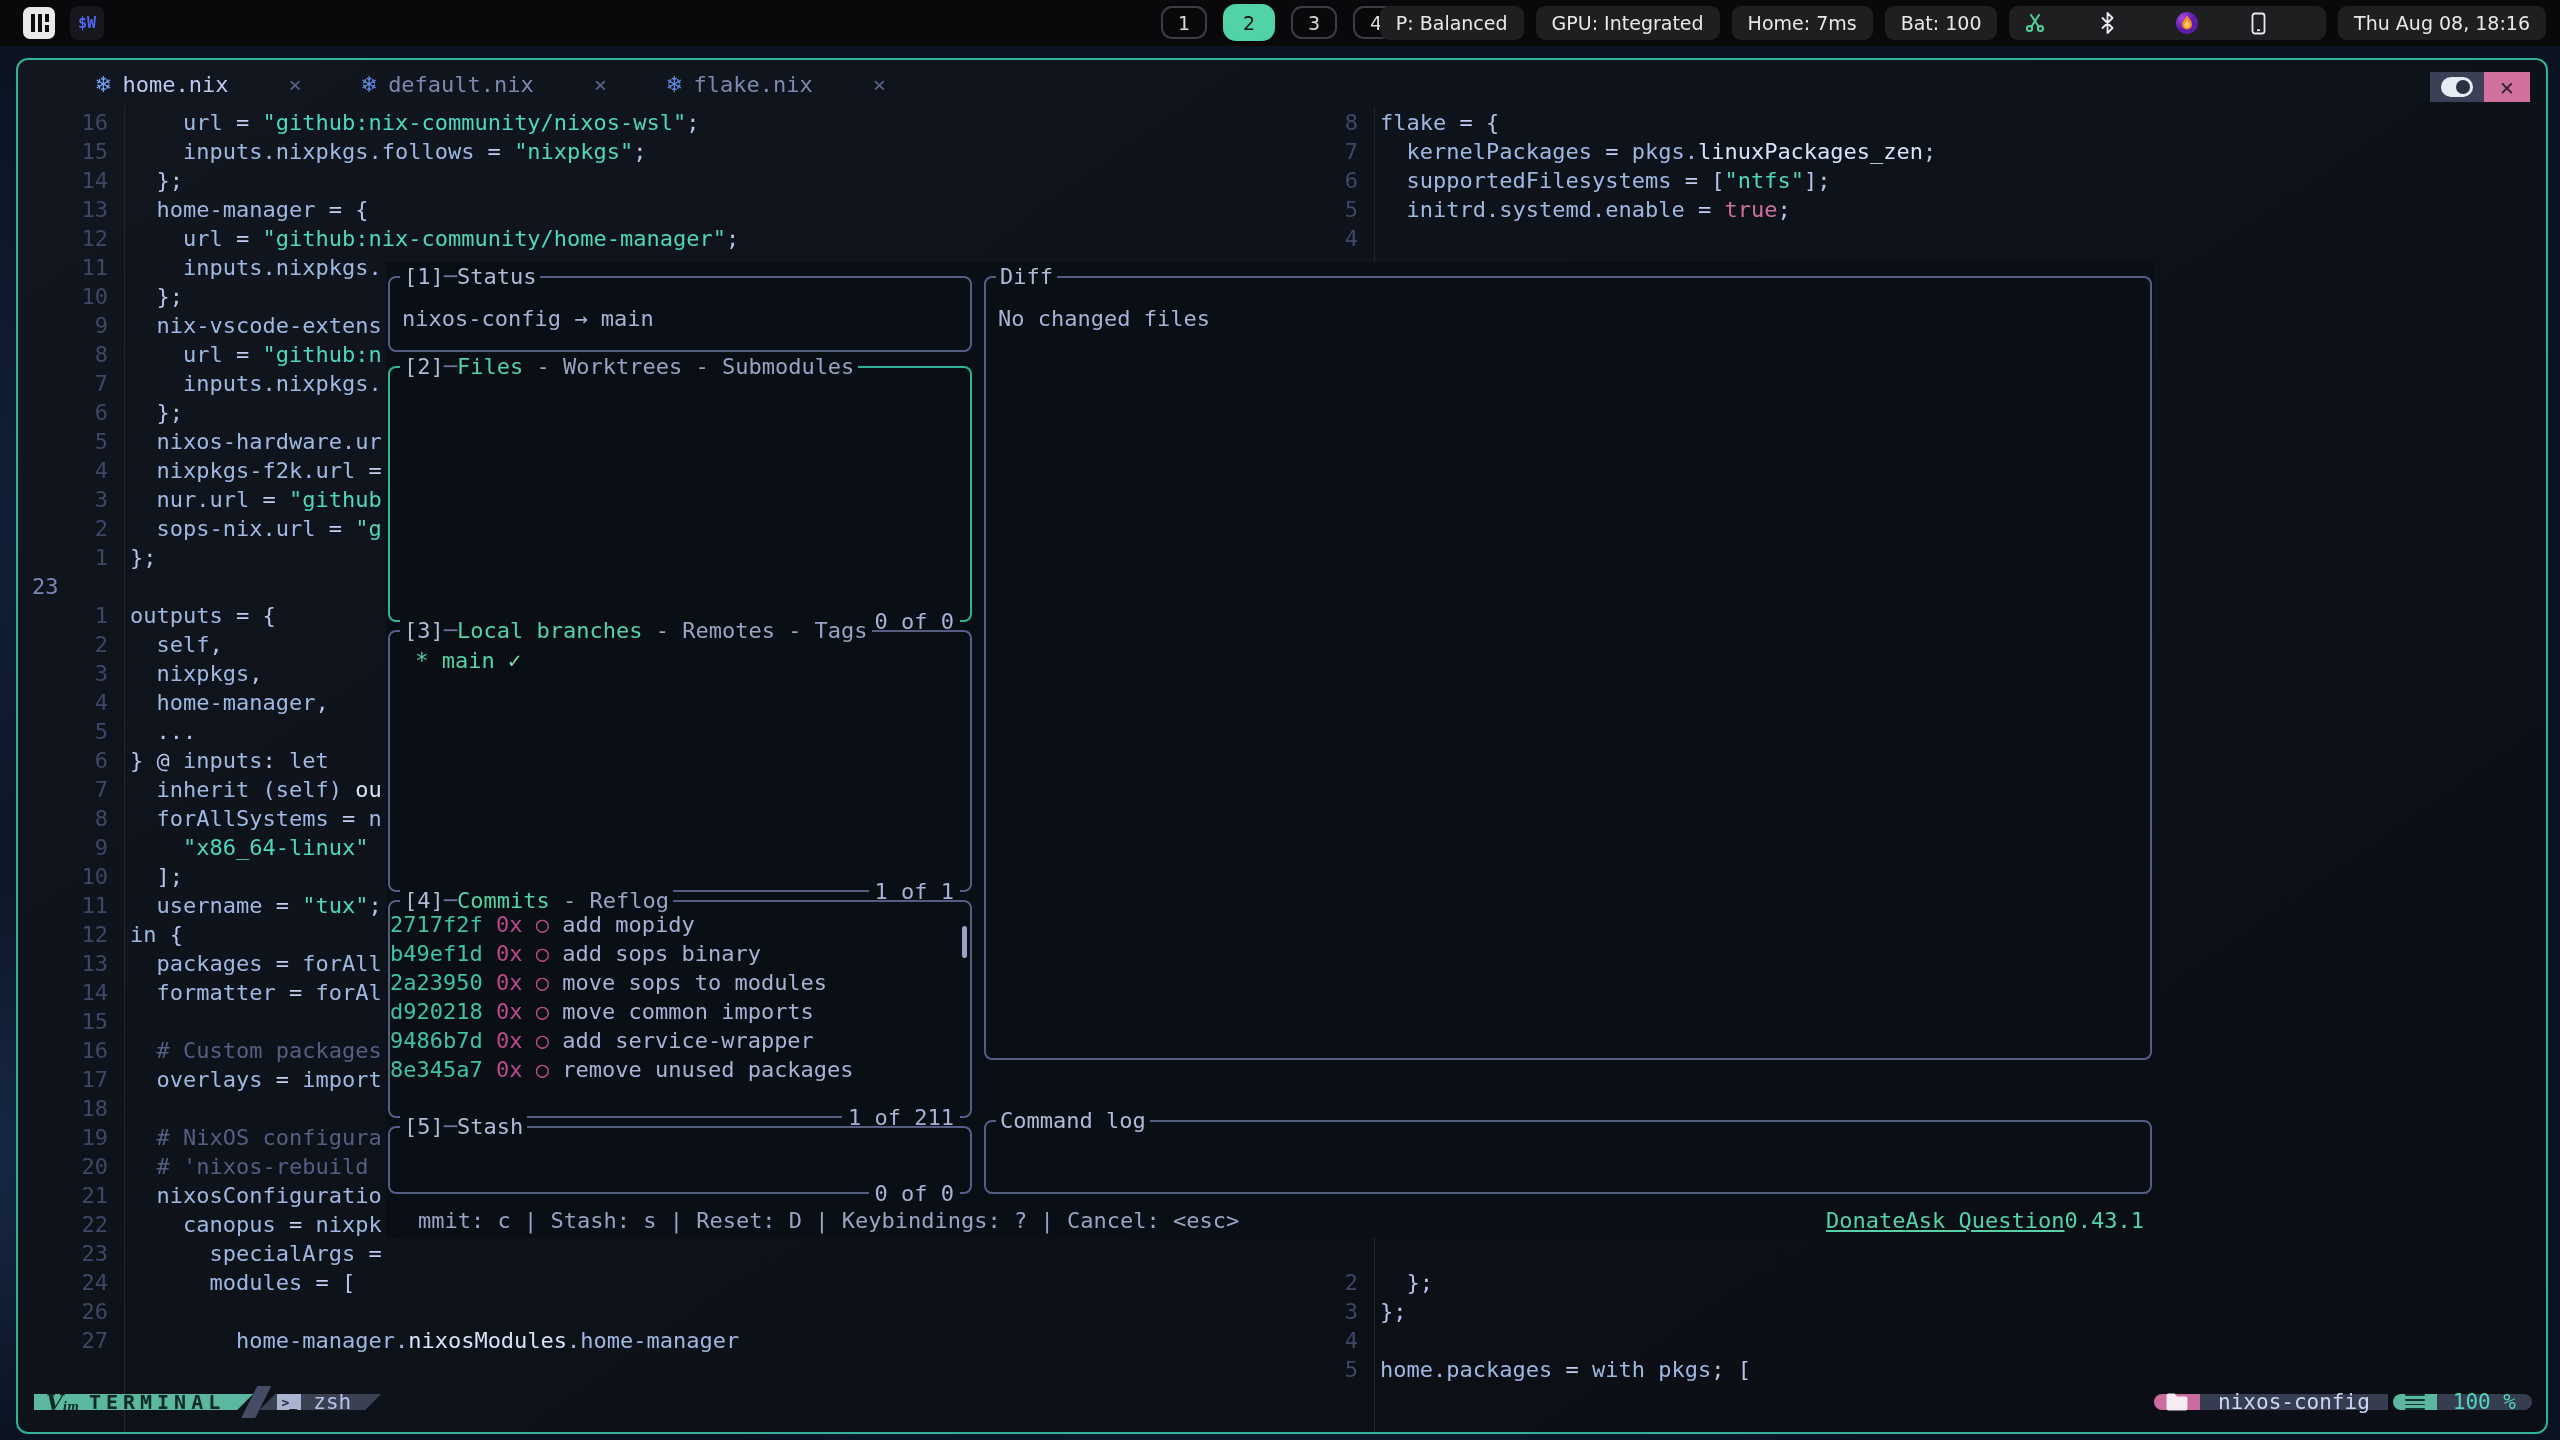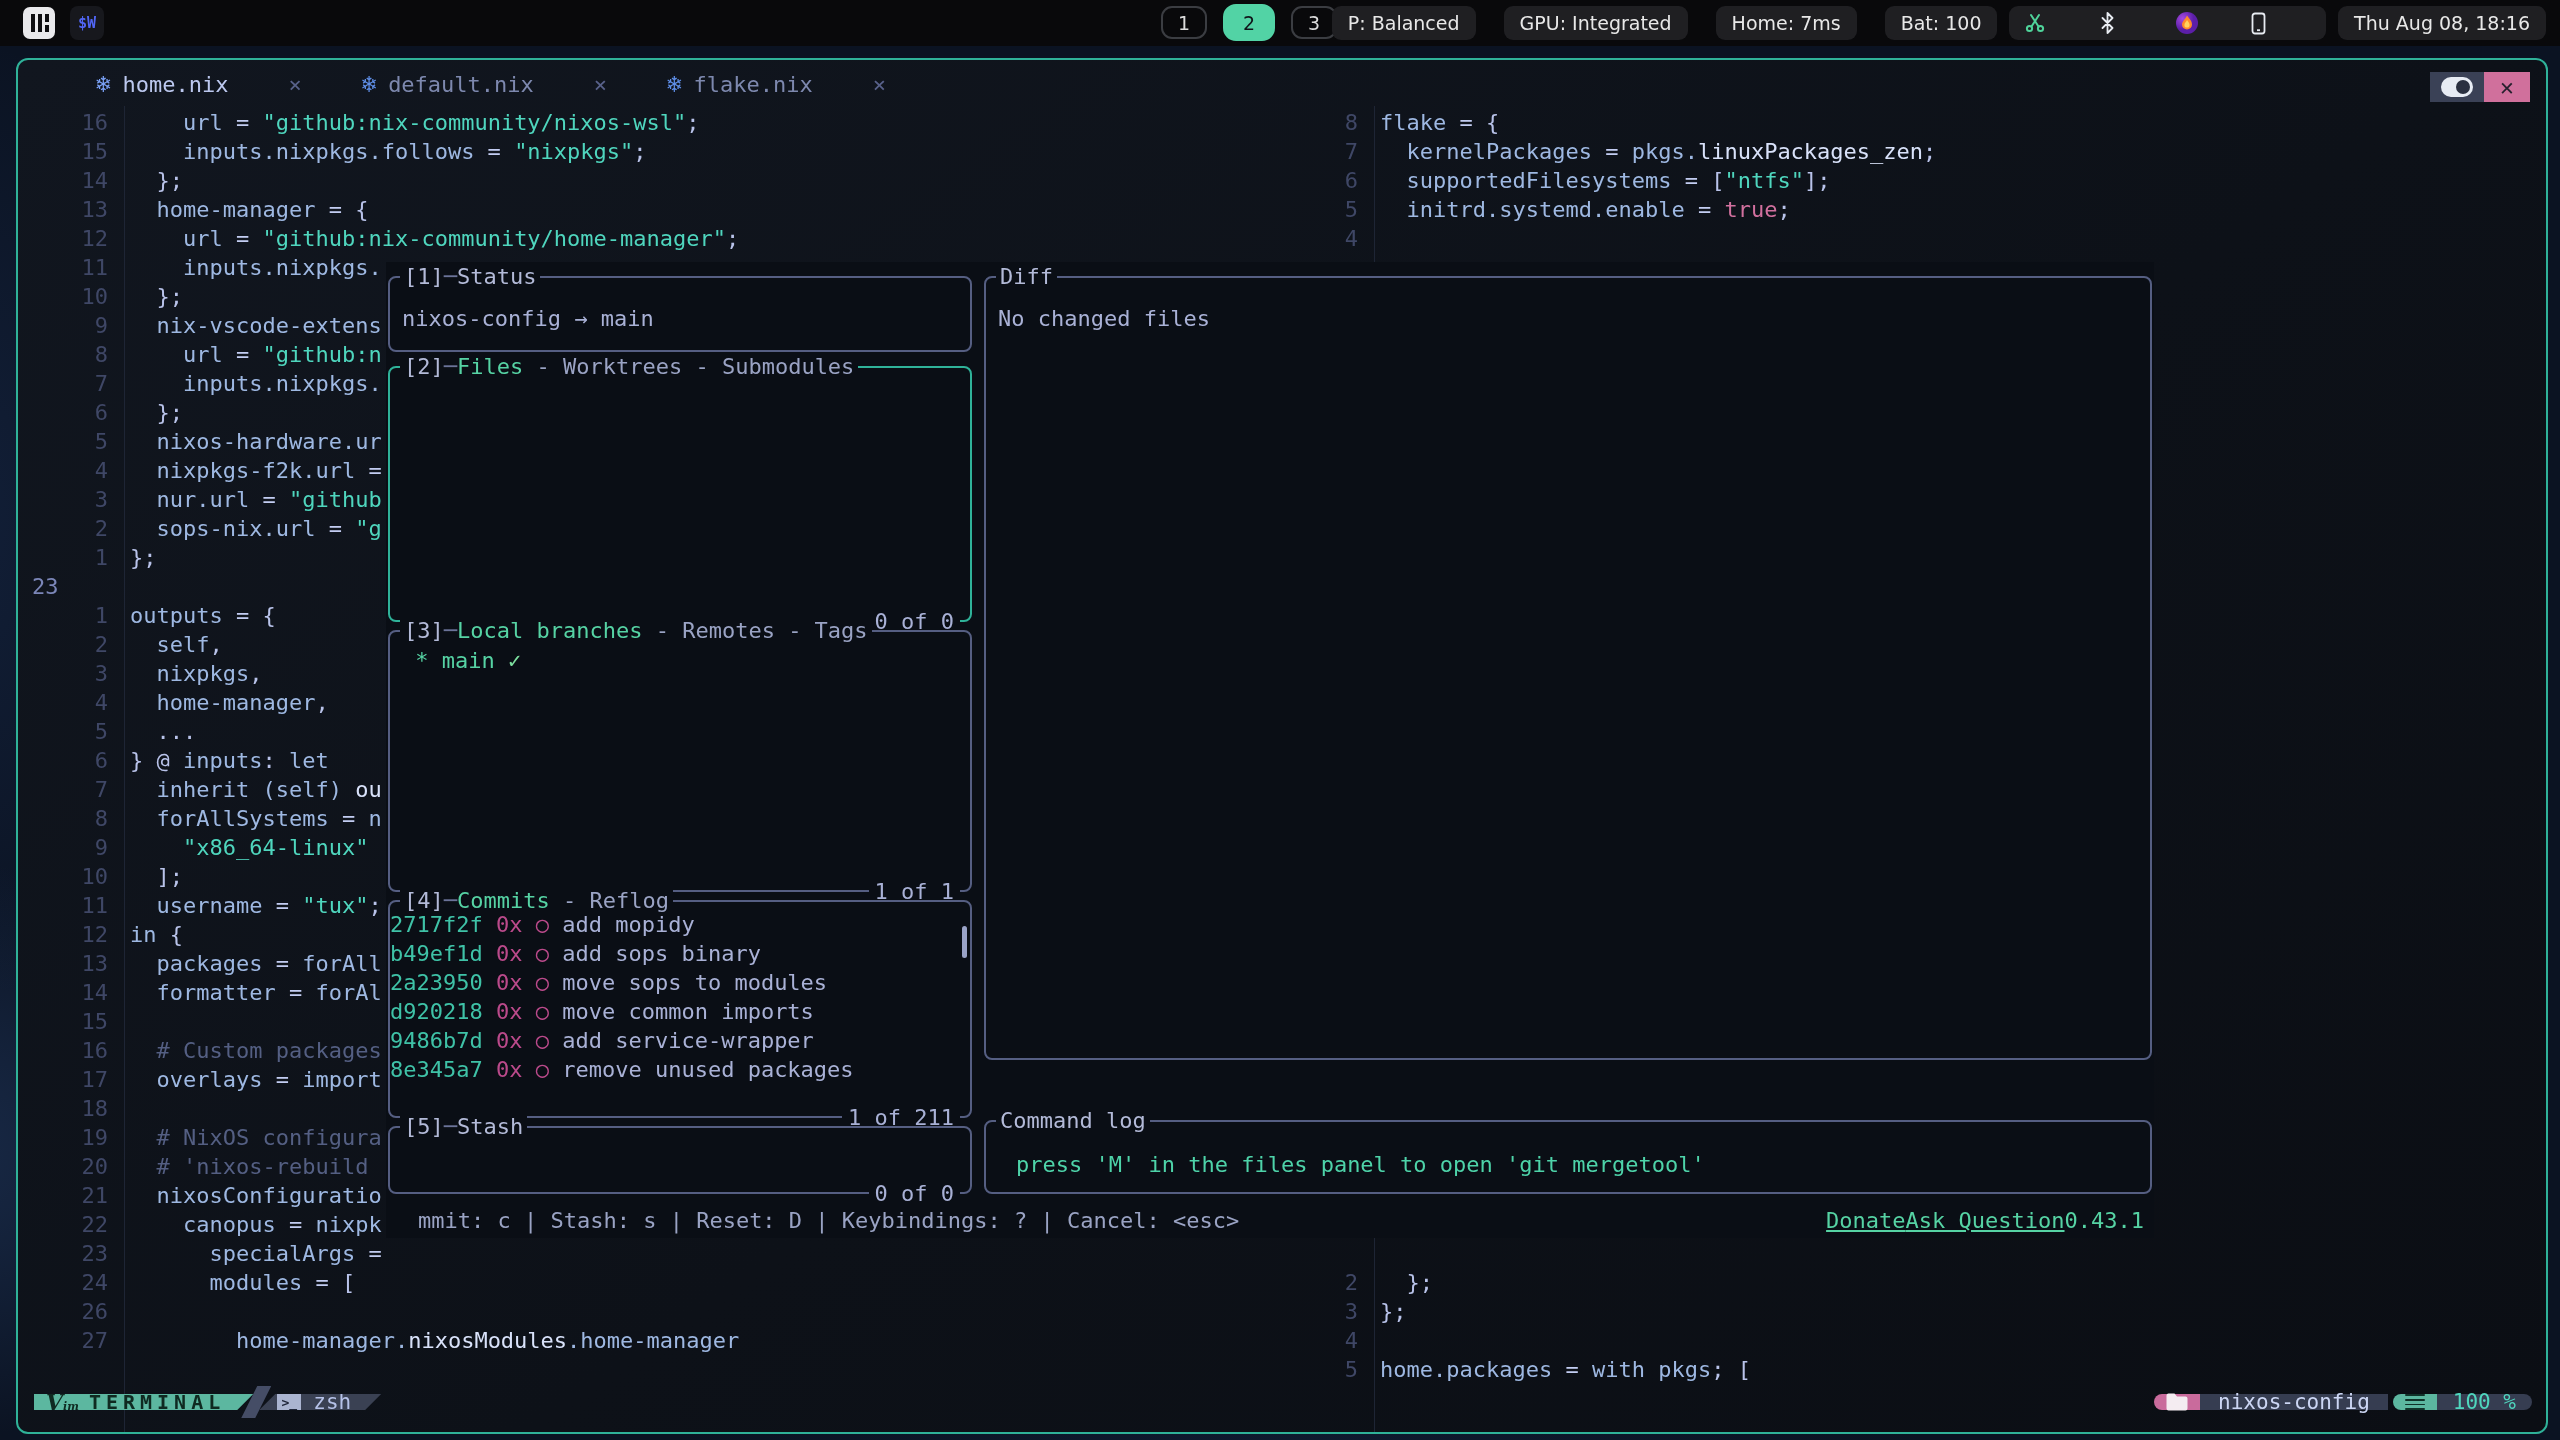--- a/index.html
+++ b/index.html
@@ -124,21 +124,21 @@
       </span>
       <span class="appicon sw">$W</span>
     </div>
     <div class="tb-center" id="workspaces">
         <span class="ws">1</span>
         <span class="ws active">2</span>
         <span class="ws">3</span>
         <span class="ws">4</span>
       </div>
     <div class="tb-right">
-      <span id="pills-anchor" style="display:flex;gap:28px;">
+      <span id="pills-anchor" style="display:flex;gap:12px;">
           <span class="pill">P: Balanced</span>
           <span class="pill">GPU: Integrated</span>
           <span class="pill">Home: 7ms</span>
           <span class="pill">Bat: 100</span>
         </span>
       <span class="pill icons">
         <span>
           <svg width="22" height="22" viewBox="0 0 22 22" fill="none" stroke="#4fd39a" stroke-width="2" stroke-linecap="round">
             <circle cx="5.5" cy="16.5" r="2.6"></circle>
               <circle cx="16.5" cy="16.5" r="2.6"></circle>
@@ -324,21 +324,20 @@
         <span class="pcount">0 of 0</span>
       </div>
 
       <div class="panel" id="p-diff">
         <div class="ptitle"><span class="pname dim">Diff</span></div>
         <div class="pbody">No changed files</div>
       </div>
 
       <div class="panel" id="p-cmdlog">
         <div class="ptitle"><span class="pname dim">Command log</span></div>
-        <div class="pbody">press 'M' in the files panel to open 'git mergetool'</div>
       </div>
 
       <div class="keyline">
         <span>mmit: c | Stash: s | Reset: D | Keybindings: ? | Cancel: &lt;esc&gt;</span>
         <span class="links">
           <span class="lnk">Donate</span>
           <span class="lnk">Ask Question</span>
           <span>0.43.1</span>
         </span>
       </div>

